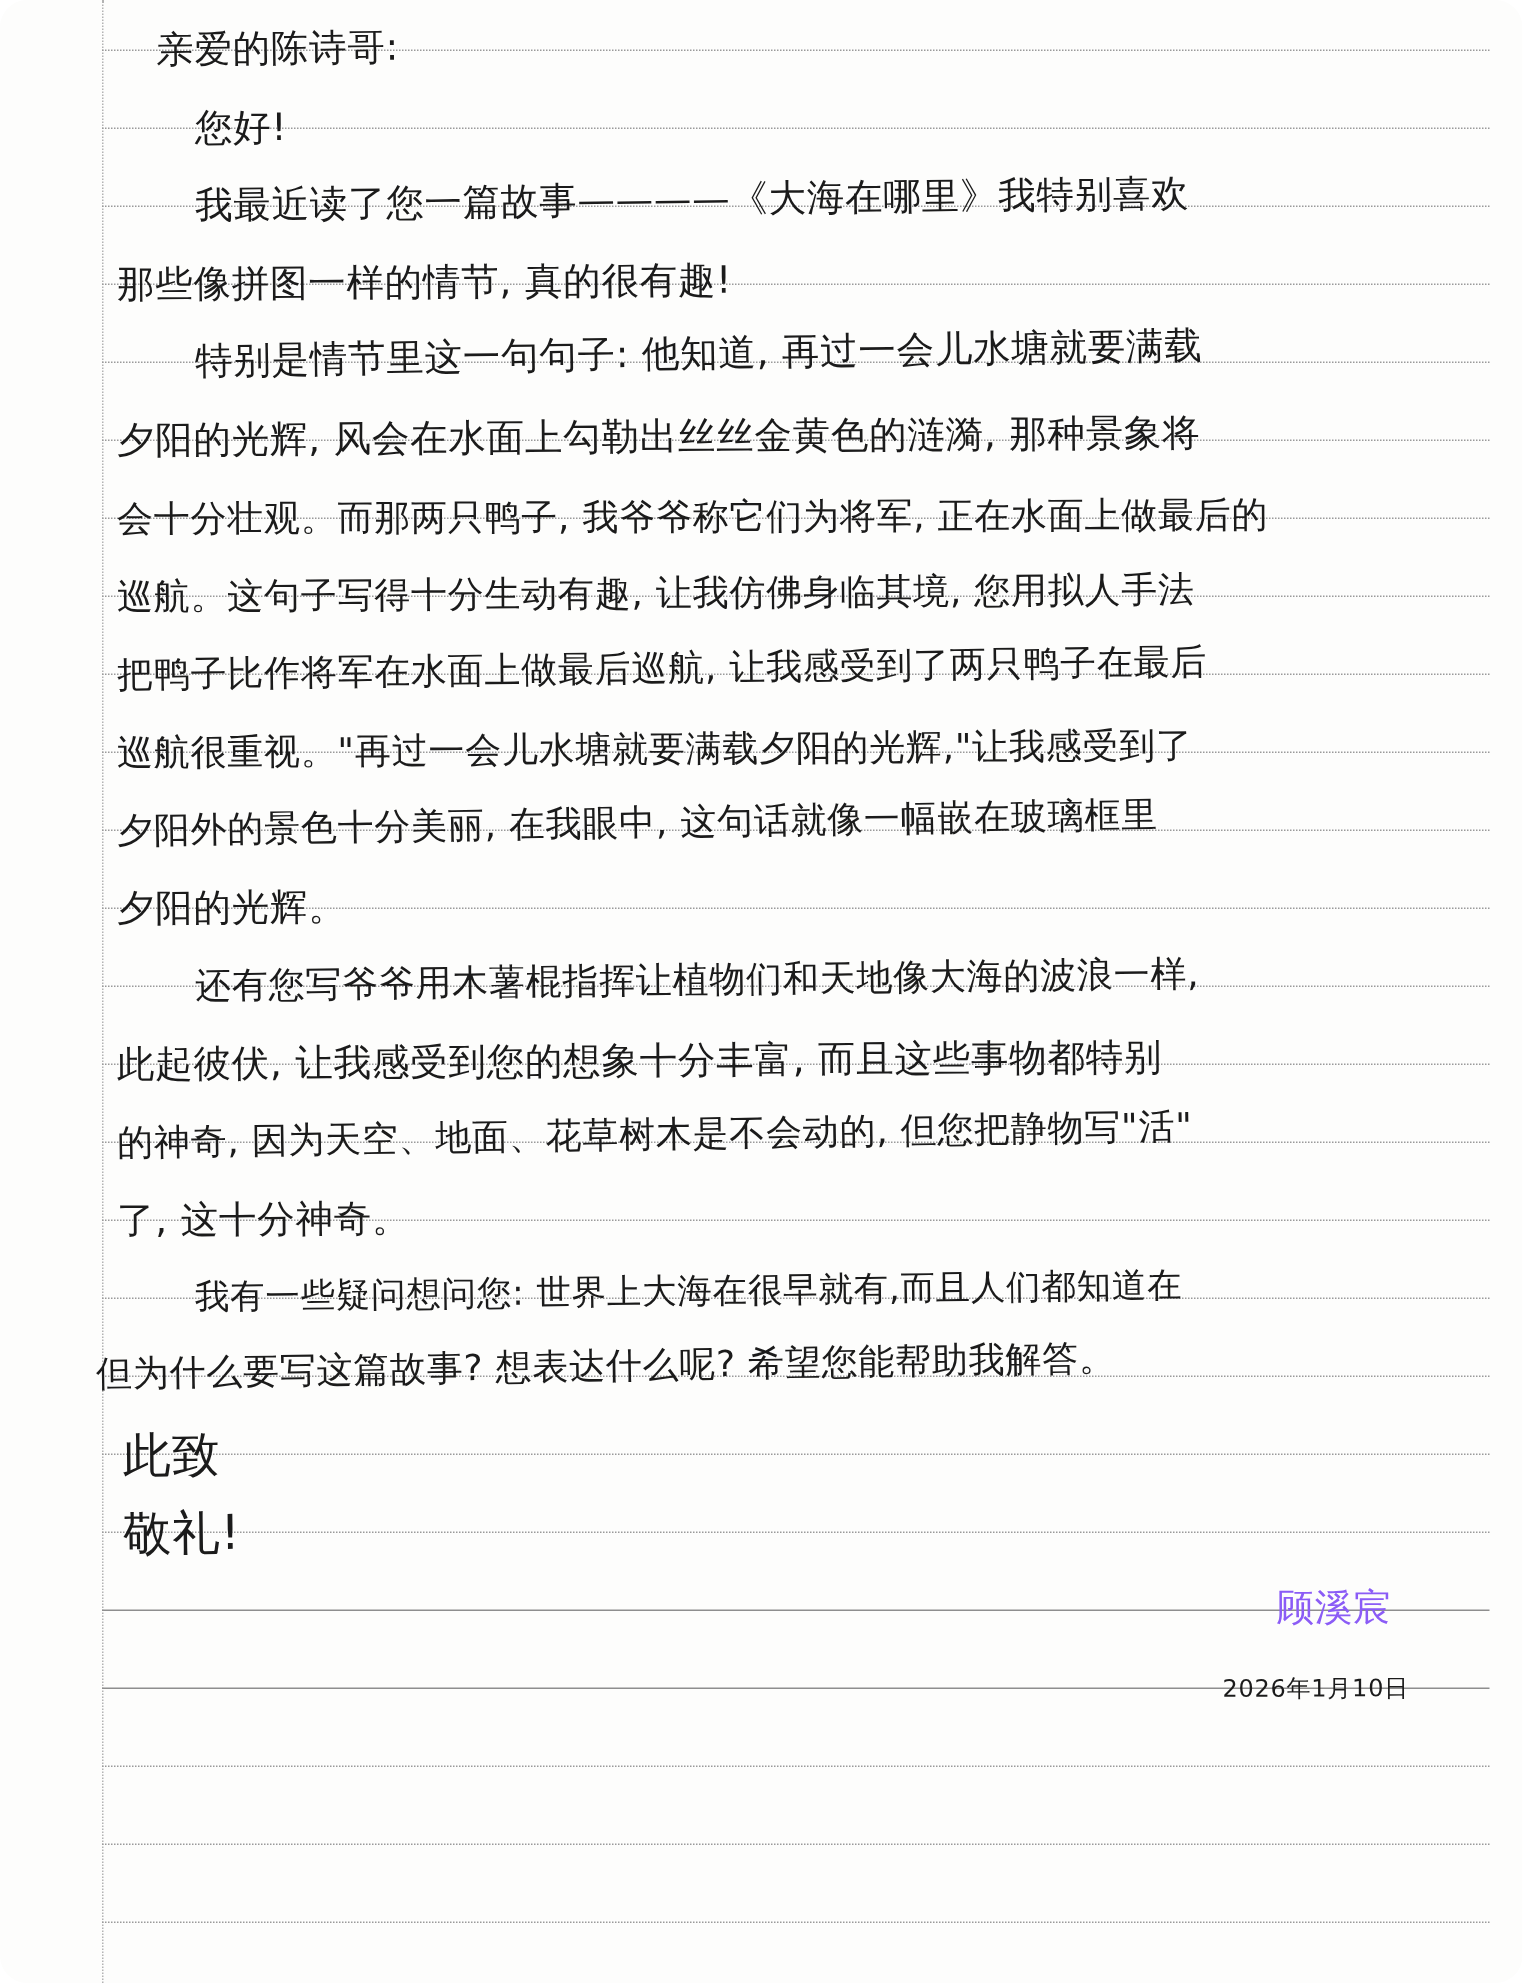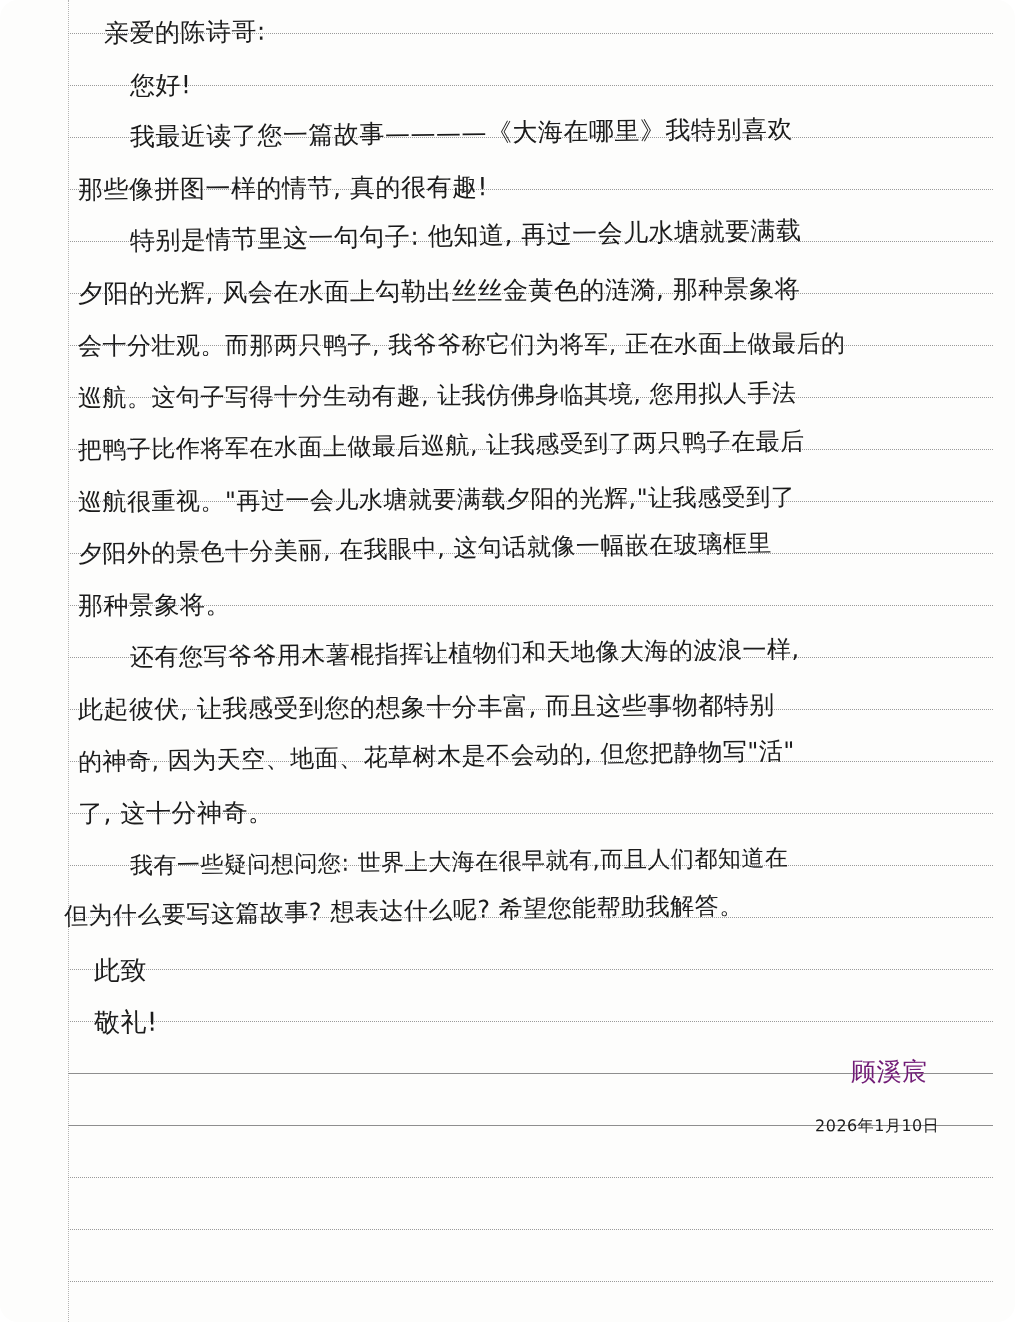--- a/index.html
+++ b/index.html
@@ -69,35 +69,35 @@
   .j1 { transform: rotate(-0.7deg); }
   .j2 { transform: rotate(-0.4deg); }
   .j3 { transform: rotate(-0.9deg); }
   .j4 { transform: rotate(-0.2deg); }
 
   .sign {
     position: absolute;
     right: 60px;
     white-space: nowrap;
     font-size: 25px;
-    color: #701a75;
+    color: #8b5cf6;
   }
   .date {
     position: absolute;
     right: 48px;
     white-space: nowrap;
     font-size: 16px;
     color: #1b1b1b;
     font-family: "DejaVu Sans", sans-serif;
   }
   .closing {
     position: absolute;
-    left: 16px;
+    left: 4px;
     white-space: nowrap;
-    font-size: 26px;
+    font-size: 32px;
   }
 </style>
 </head>
 <body>
 
 <div class="page">
 
   <div class="rules">
     <div class="margin-line"></div>
     <div class="rule" style="top:33px"></div>
@@ -136,21 +136,21 @@
     <div class="line j1 indent-1" style="top:112px">我最近读了您一篇故事————《大海在哪里》我特别喜欢</div>
     <div class="line j2" style="top:164px">那些像拼图一样的情节, 真的很有趣!</div>
 
     <div class="line j3 indent-1" style="top:216px">特别是情节里这一句句子: 他知道, 再过一会儿水塘就要满载</div>
     <div class="line j2" style="top:268px">夕阳的光辉, 风会在水面上勾勒出丝丝金黄色的涟漪, 那种景象将</div>
     <div class="line j4" style="top:320px; font-size:24px">会十分壮观。而那两只鸭子, 我爷爷称它们为将军, 正在水面上做最后的</div>
     <div class="line j2" style="top:372px; font-size:24px">巡航。这句子写得十分生动有趣, 让我仿佛身临其境, 您用拟人手法</div>
     <div class="line j1" style="top:424px; font-size:24px">把鸭子比作将军在水面上做最后巡航, 让我感受到了两只鸭子在最后</div>
     <div class="line j2" style="top:476px; font-size:24px">巡航很重视。"再过一会儿水塘就要满载夕阳的光辉,"让我感受到了</div>
     <div class="line j3" style="top:528px; font-size:24px">夕阳外的景色十分美丽, 在我眼中, 这句话就像一幅嵌在玻璃框里</div>
-    <div class="line j2" style="top:580px">那种景象将。</div>
+    <div class="line j2" style="top:580px">夕阳的光辉。</div>
 
     <div class="line j1 indent-1" style="top:632px; font-size:24px">还有您写爷爷用木薯棍指挥让植物们和天地像大海的波浪一样,</div>
     <div class="line j2" style="top:684px">此起彼伏, 让我感受到您的想象十分丰富, 而且这些事物都特别</div>
     <div class="line j3" style="top:736px; font-size:24px">的神奇, 因为天空、地面、花草树木是不会动的, 但您把静物写"活"</div>
     <div class="line j2" style="top:788px">了, 这十分神奇。</div>
 
     <div class="line j1 indent-1" style="top:840px; font-size:23px">我有一些疑问想问您: 世界上大海在很早就有,而且人们都知道在</div>
     <div class="line j3" style="top:890px; left:-14px; font-size:24px">但为什么要写这篇故事? 想表达什么呢? 希望您能帮助我解答。</div>
 
     <div class="closing j2" style="top:944px">此致</div>

